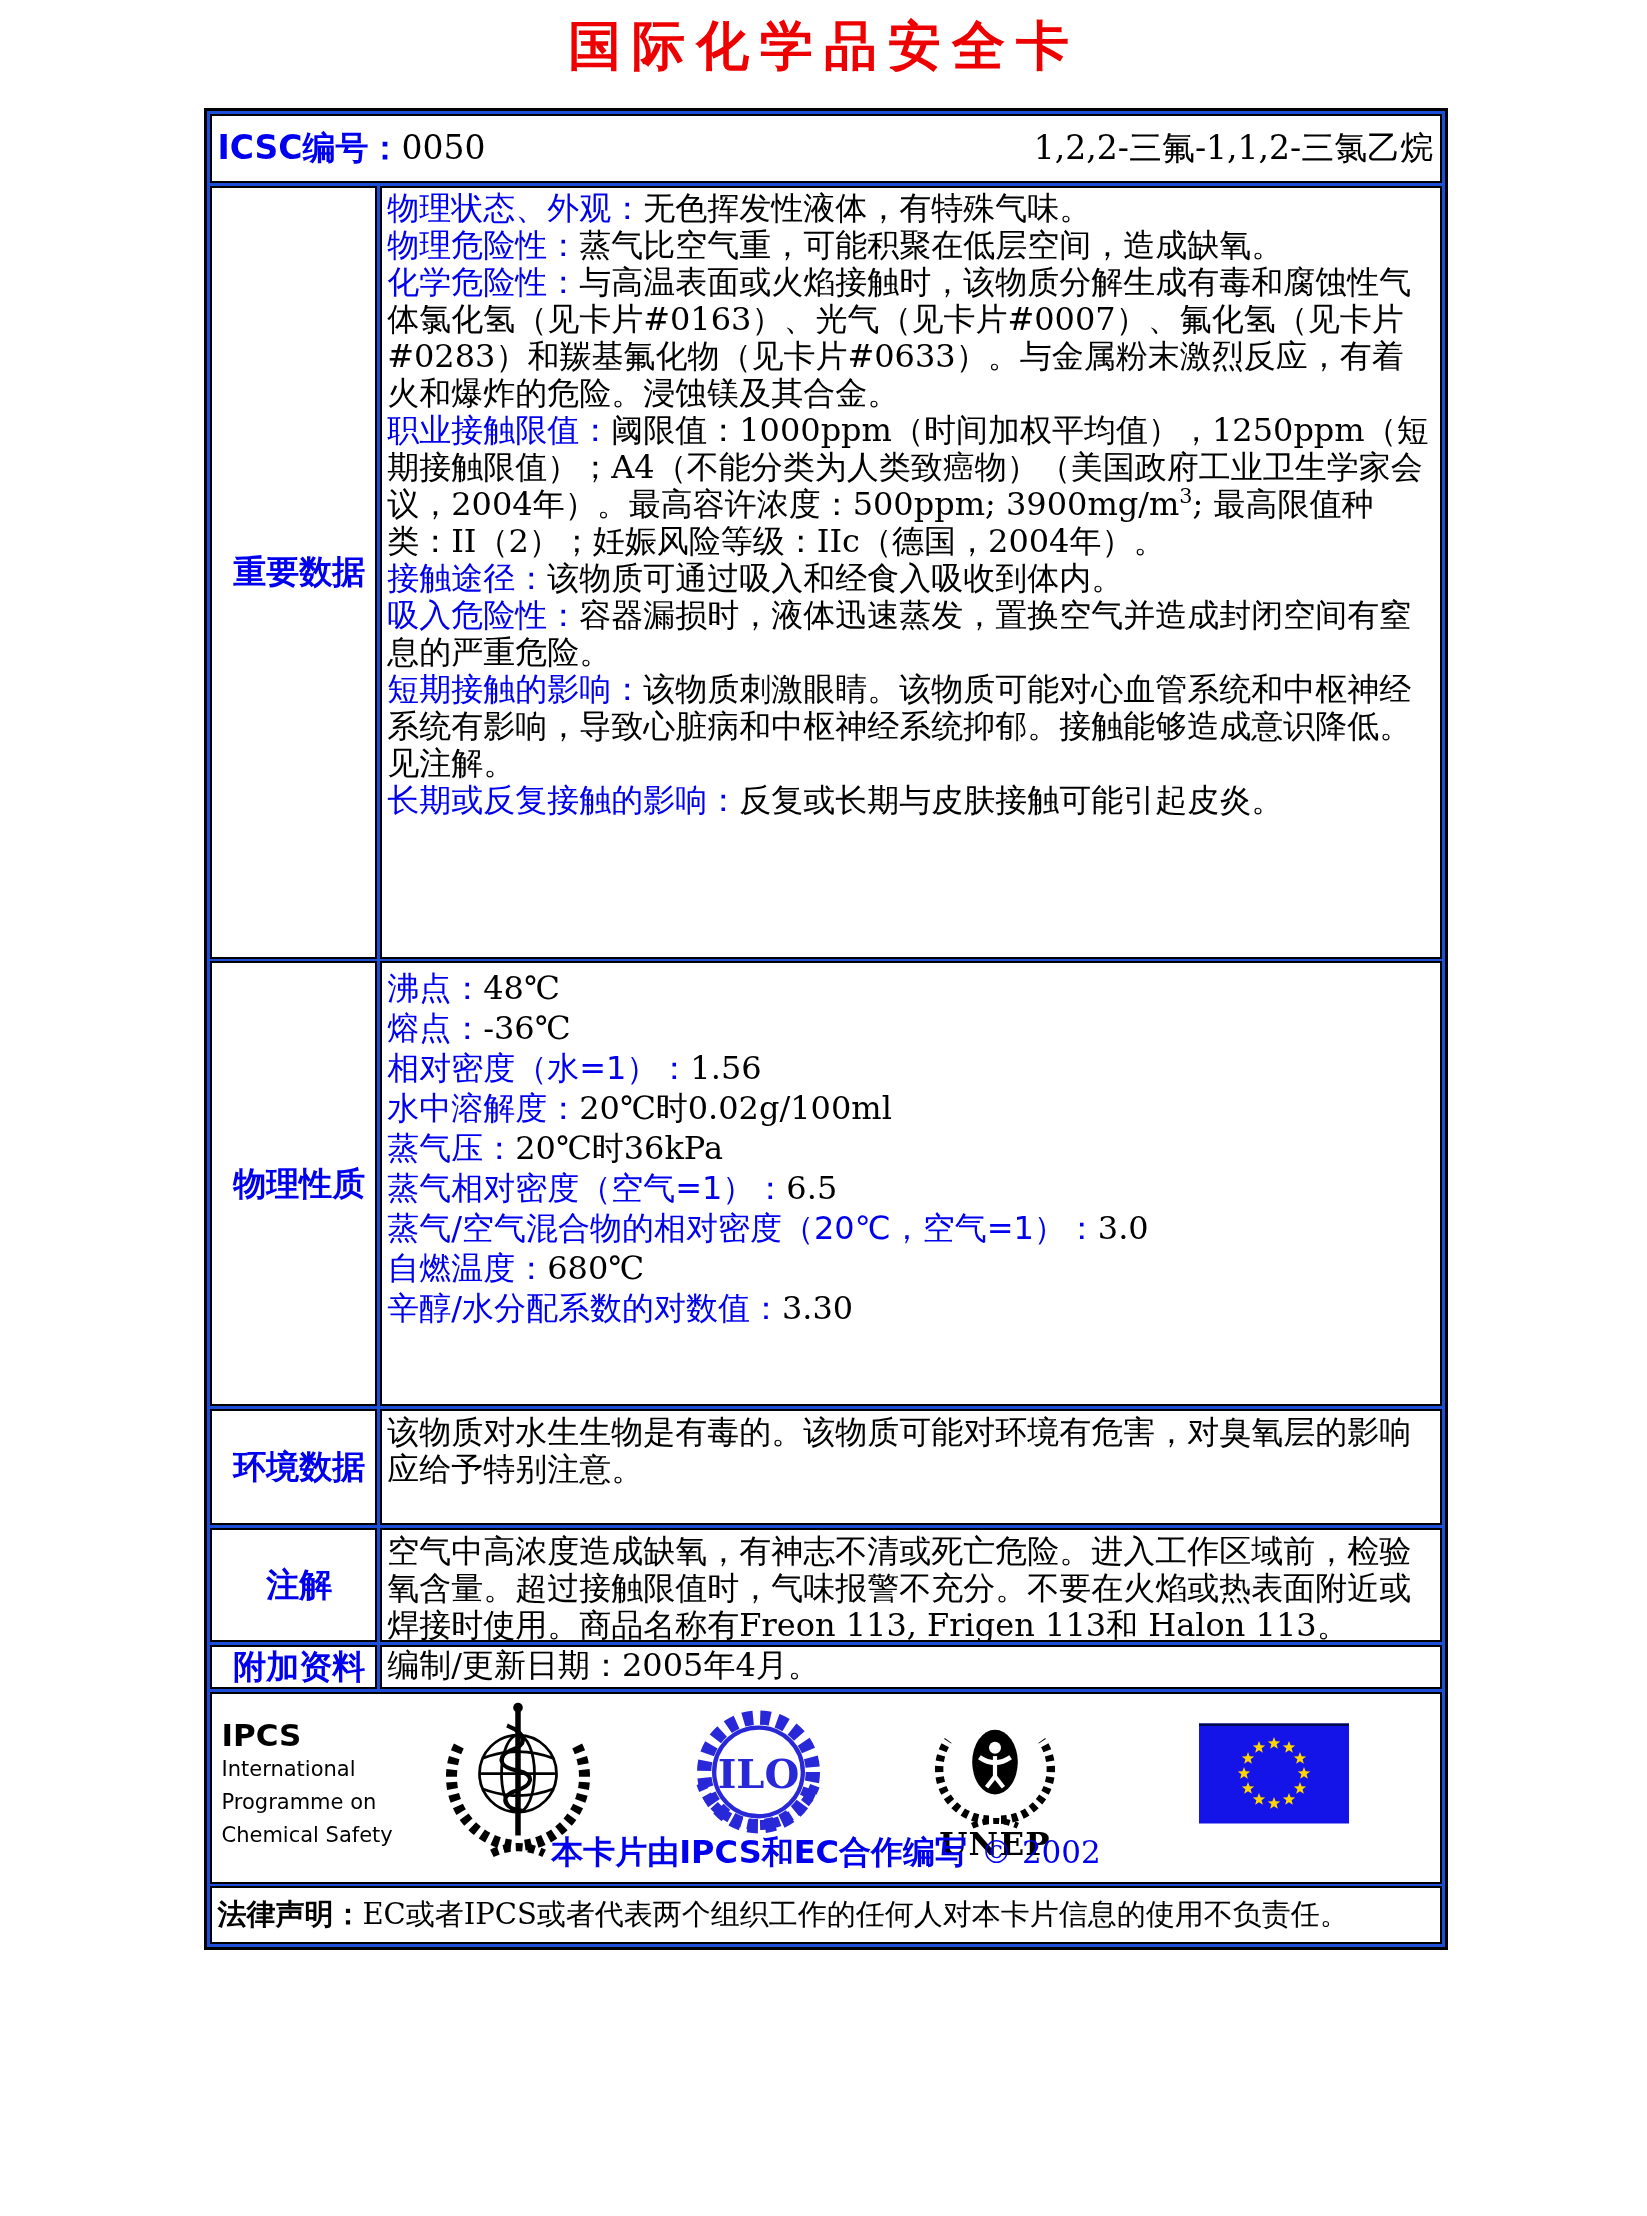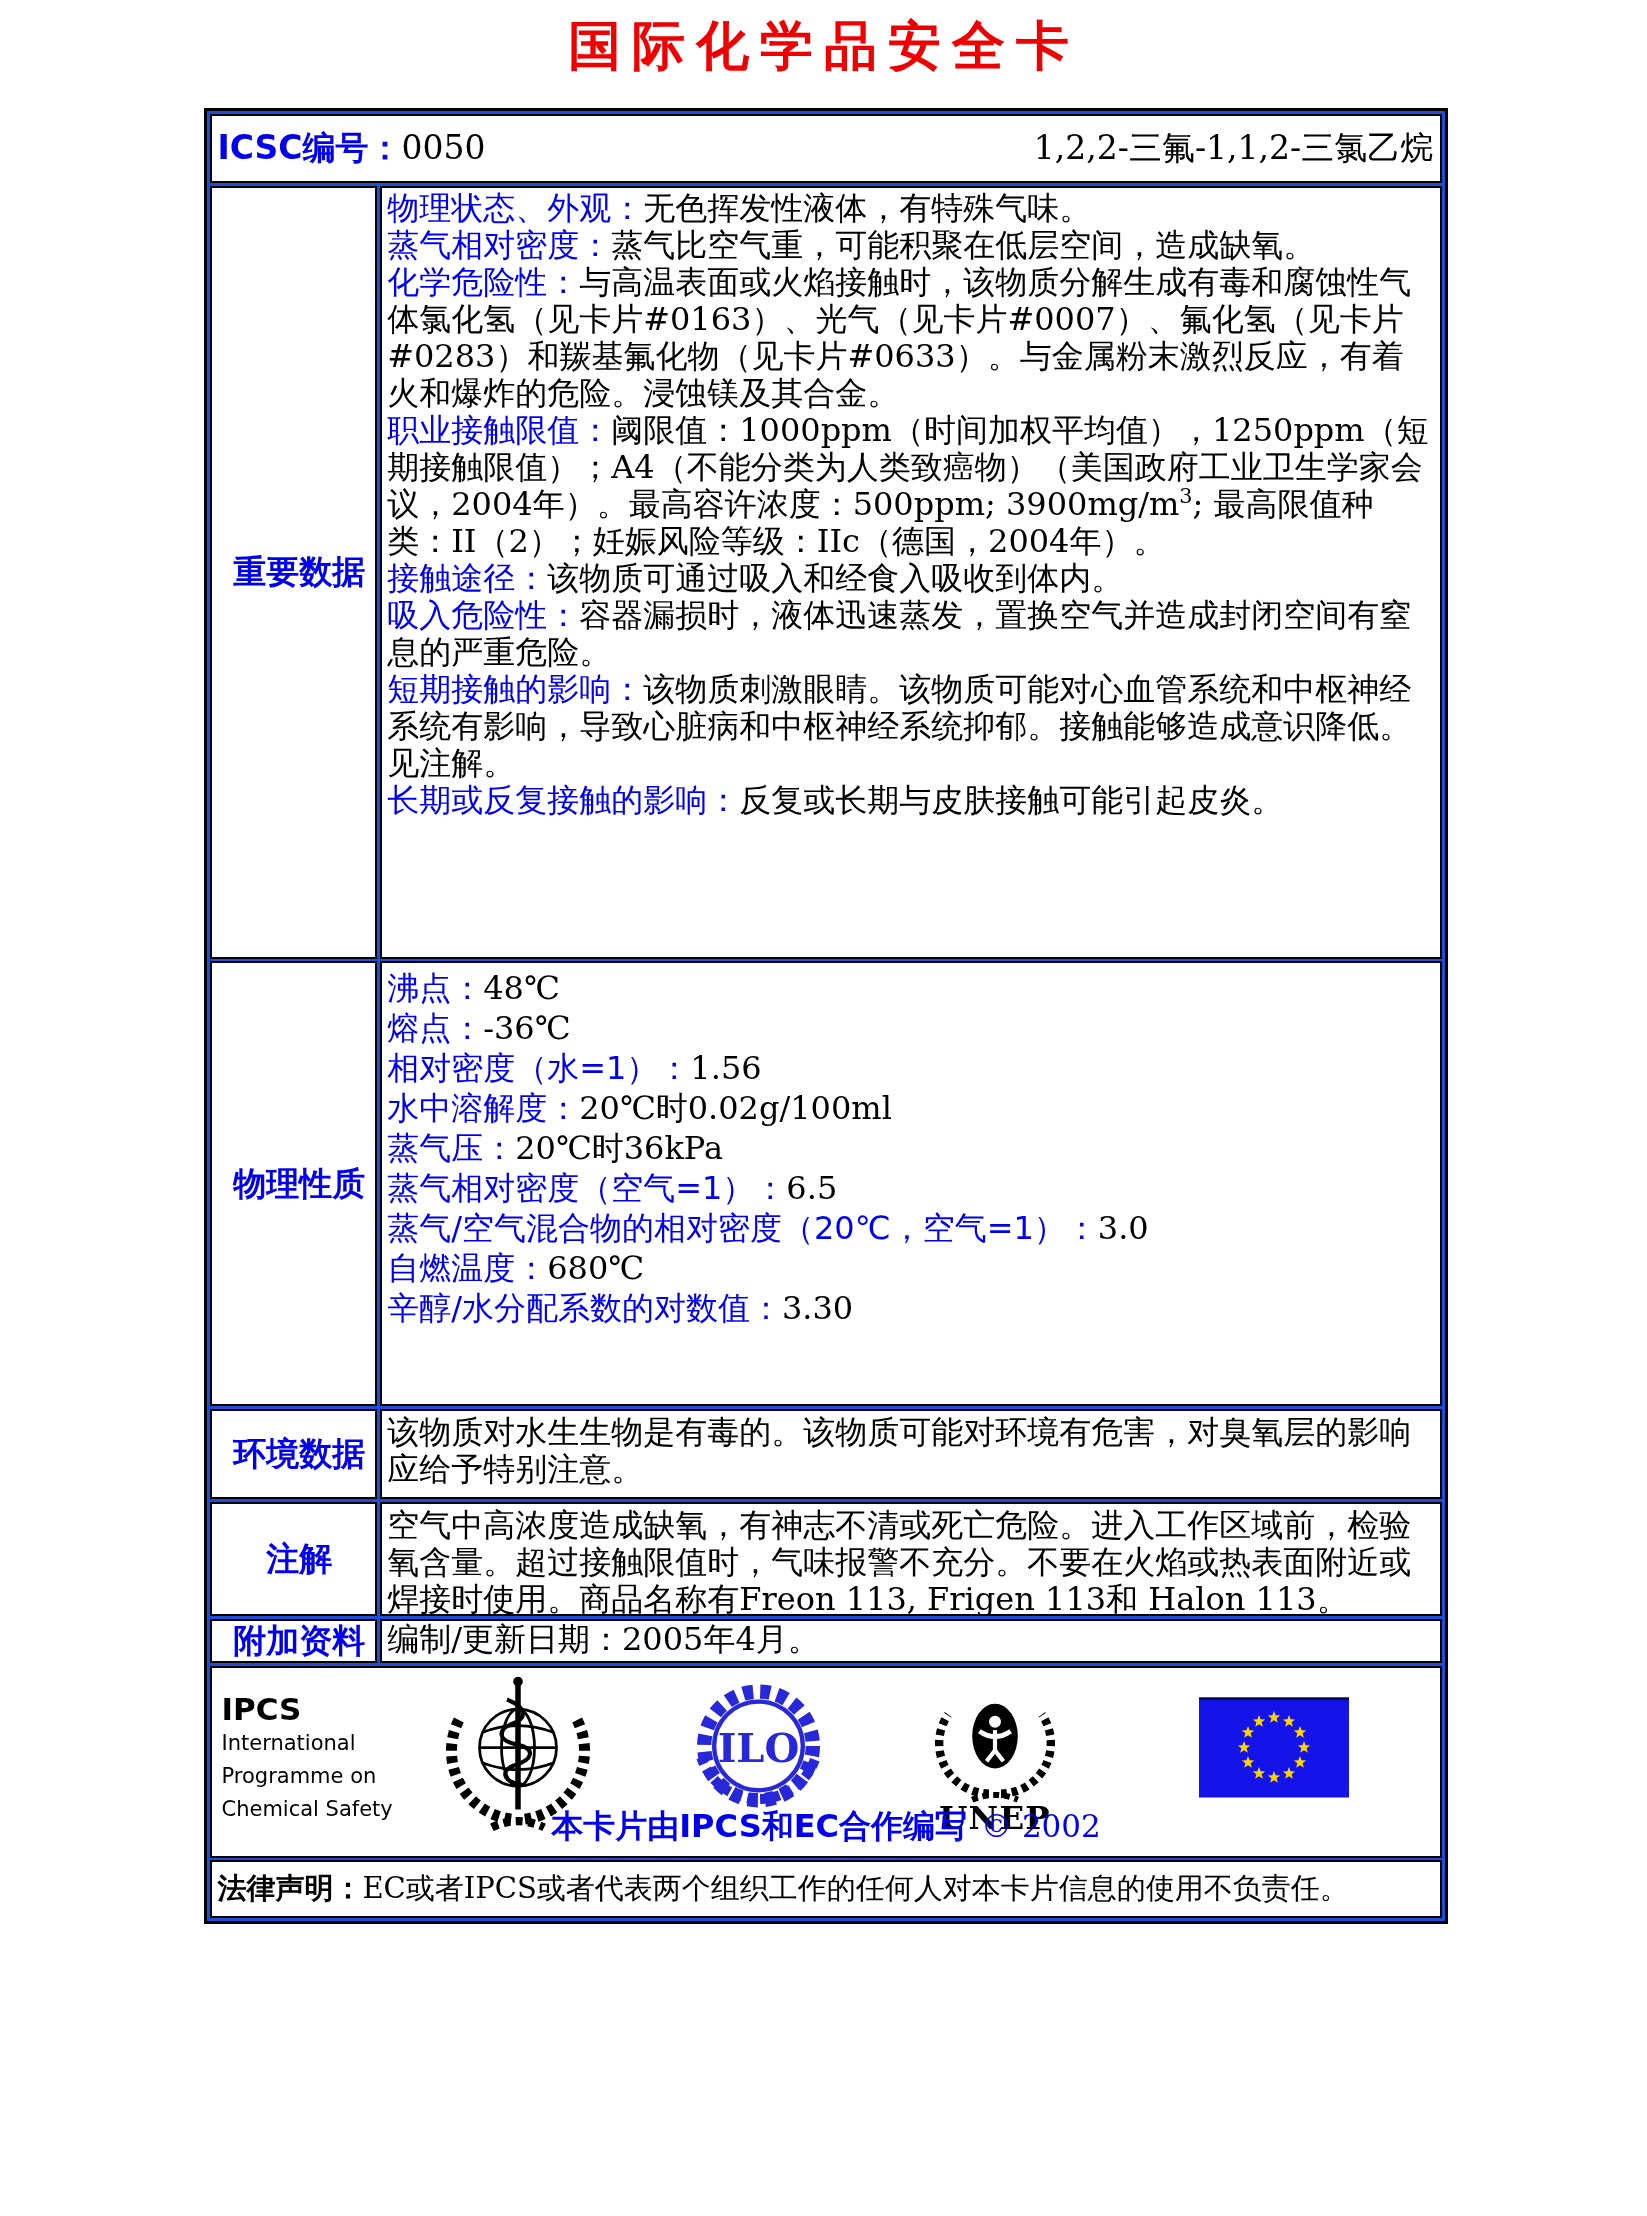--- a/index.html
+++ b/index.html
@@ -82,21 +82,21 @@
     font-family: "DejaVu Sans", "Liberation Sans", sans-serif;
     font-weight: normal;
     color: var(--accent-blue, #0000ee);
   }
   .seg-text { color: #000; }
   sup.seg-sup { font-size: 65%; vertical-align: super; line-height: 0; }
 
   .sec-important-data   { height: 773px; }
   .sec-physical-properties { height: 445px; }
   .sec-physical-properties .content-cell { line-height: 40px; padding-top: 4.2px; }
-  .sec-environmental-data { height: 90px; }
+  .sec-environmental-data { height: 116px; }
   .sec-notes            { height: 114px; }
   .sec-additional-info  { height: 44px; }
   .sec-additional-info .content-cell { padding-top: 0.7px; }
 
   
   .logos-row { height: 192px; }
   .logos-cell { flex: 1; position: relative; }
   .ipcs-block {
     position: absolute; left: 9.7px; top: 23.6px;
     font-family: "DejaVu Sans", "Liberation Sans", sans-serif;
@@ -159,21 +159,21 @@
           <span class="blue-label">ICSC编号：</span><span class="num">0050</span>
         </div>
         <div class="chem-name">1,2,2-三氟-1,1,2-三氯乙烷</div>
       </div>
     </div>
 
     <div id="data-rows" style="display:contents"><div class="row sec-important-data">
           <div class="cell label-cell">重要数据</div>
           <div class="cell content-cell">
             <p class="para"><span class="seg-label">物理状态、外观：</span><span class="seg-text">无色挥发性液体，有特殊气味。</span></p>
-            <p class="para"><span class="seg-label">蒸气相对密度：</span><span class="seg-text">蒸气比空气重，可能积聚在低层空间，造成缺氧。</span></p>
+            <p class="para"><span class="seg-label">物理危险性：</span><span class="seg-text">蒸气比空气重，可能积聚在低层空间，造成缺氧。</span></p>
             <p class="para"><span class="seg-label">化学危险性：</span><span class="seg-text">与高温表面或火焰接触时，该物质分解生成有毒和腐蚀性气体氯化氢（见卡片#0163）、光气（见卡片#0007）、氟化氢（见卡片#0283）和羰基氟化物（见卡片#0633）。与金属粉末激烈反应，有着火和爆炸的危险。浸蚀镁及其合金。</span></p>
             <p class="para"><span class="seg-label">职业接触限值：</span><span class="seg-text">阈限值：1000ppm（时间加权平均值），1250ppm（短期接触限值）；A4（不能分类为人类致癌物）（美国政府工业卫生学家会议，2004年）。最高容许浓度：500ppm; 3900mg/m</span><sup class="seg-sup">3</sup><span class="seg-text">; 最高限值种类：II（2）；妊娠风险等级：IIc（德国，2004年）。</span></p>
             <p class="para"><span class="seg-label">接触途径：</span><span class="seg-text">该物质可通过吸入和经食入吸收到体内。</span></p>
             <p class="para"><span class="seg-label">吸入危险性：</span><span class="seg-text">容器漏损时，液体迅速蒸发，置换空气并造成封闭空间有窒息的严重危险。</span></p>
             <p class="para"><span class="seg-label">短期接触的影响：</span><span class="seg-text">该物质刺激眼睛。该物质可能对心血管系统和中枢神经系统有影响，导致心脏病和中枢神经系统抑郁。接触能够造成意识降低。见注解。</span></p>
             <p class="para"><span class="seg-label">长期或反复接触的影响：</span><span class="seg-text">反复或长期与皮肤接触可能引起皮炎。</span></p>
           </div>
         </div><div class="row sec-physical-properties">
           <div class="cell label-cell">物理性质</div>
           <div class="cell content-cell">

